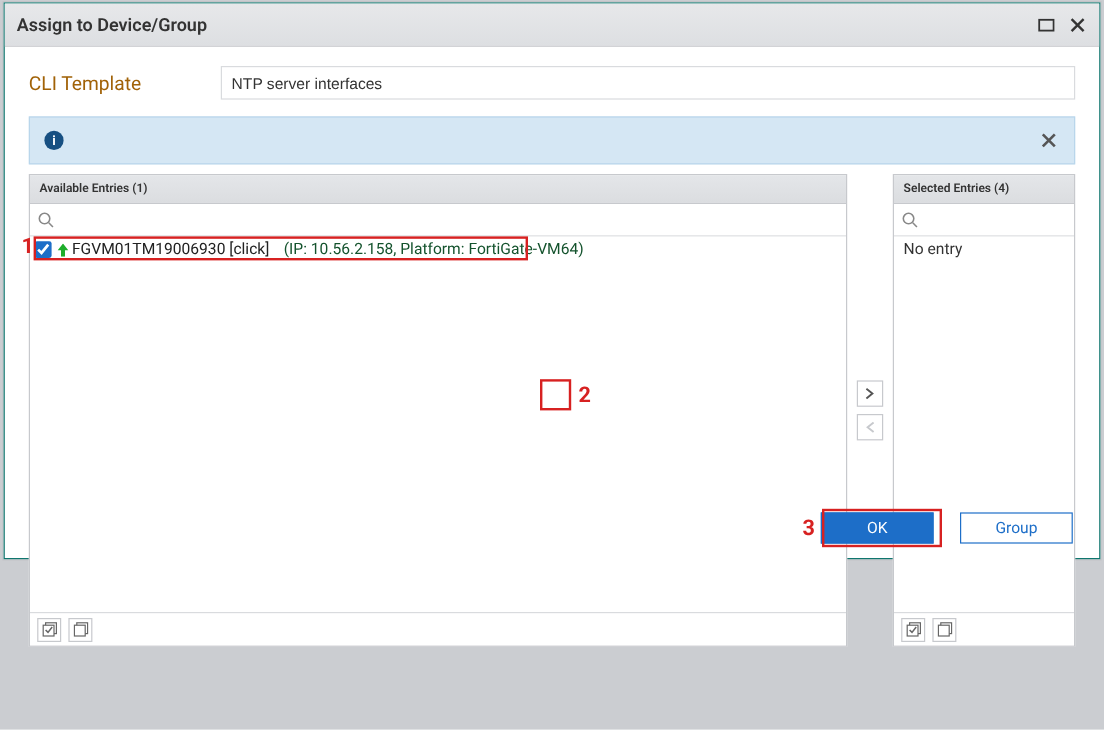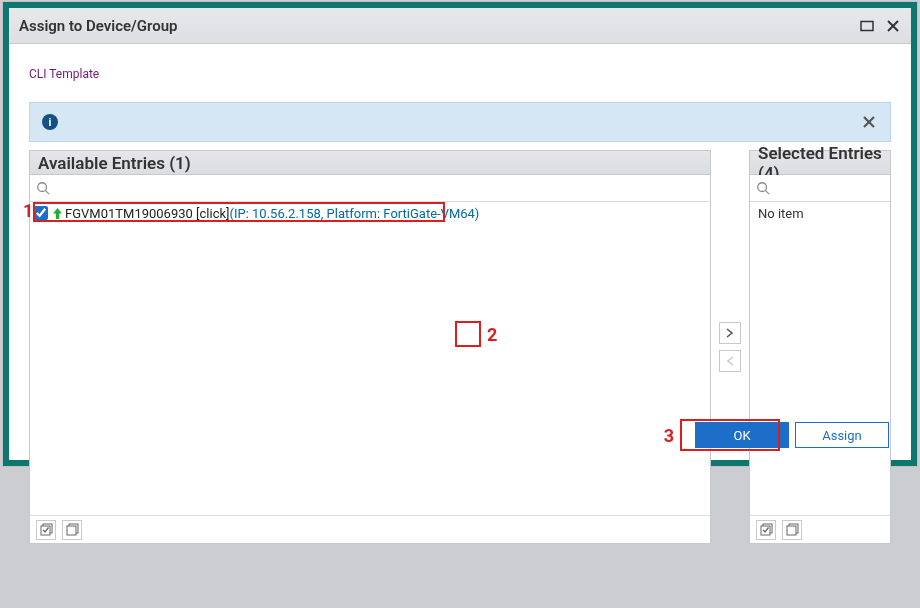--- a/index.html
+++ b/index.html
@@ -1,59 +1,59 @@
 <!DOCTYPE html>
 <html><head>
 <meta charset="utf-8">
 <style>
   * { box-sizing: border-box; margin: 0; padding: 0; }
   body { font-family: -apple-system, "Segoe UI", Roboto, Arial, sans-serif; font-size: 13px; background: #cbcdd1; color: #333; width: 920px; height: 608px; overflow: hidden; position: relative; }
 
-  .dialog { position: absolute; top: 2px; left: 3px; width: 914px; height: 464px; background: #fff; border: 6px solid #0f766e; box-shadow: 0 0 0 1px rgba(0,0,0,0.05); }
+  .dialog { position: absolute; top: 2px; left: 3px; width: 914px; height: 464px; background: #fff; border: 1px solid #0f766e; box-shadow: 0 0 0 1px rgba(0,0,0,0.05); }
 
   .titlebar { height: 36px; background: linear-gradient(#e7e8ea, #dddfe2); border-bottom: 1px solid #c7c9cd; display: flex; align-items: center; padding: 0 10px; }
   .titlebar .title { font-size: 15px; font-weight: 600; color: #333; flex: 1; }
   .titlebar .tb-icon { width: 16px; height: 16px; margin-left: 10px; display: inline-flex; align-items: center; justify-content: center; color: #333; cursor: pointer; }
 
   .content { position: relative; padding: 12px 20px 0 20px; }
 
   .row-form { display: flex; align-items: center; height: 36px; margin-bottom: 10px; }
-  .row-form .lbl { width: 160px; font-size: 12px; color: #701a75; }
+  .row-form .lbl { width: 160px; font-size: 16px; color: #a16207; }
   .row-form .inp { flex: 1; height: 28px; border: 1px solid #d9dbde; padding: 0 8px; font-size: 13px; color: #333; }
 
   .info-banner { position: relative; background: #d5e7f4; border: 1px solid #b9d6eb; height: 40px; display: flex; align-items: center; padding: 0 12px; font-size: 13px; color: #2a5b7f; margin-bottom: 8px; }
   .info-banner .info-icon { width: 16px; height: 16px; border-radius: 50%; background: #175082; color: #fff; font-weight: bold; font-size: 11px; display: inline-flex; align-items: center; justify-content: center; margin-right: 10px; }
   .info-banner .close-x { position: absolute; right: 14px; top: 50%; transform: translateY(-50%); cursor: pointer; color: #555; font-size: 16px; font-weight: bold; }
 
   .dual { display: flex; gap: 0; }
   .panel { flex: 1; border: 1px solid #c7c9cd; background: #fff; display: flex; flex-direction: column; height: 394px; }
-  .panel-header { background: linear-gradient(#e4e6e9,#dbdde0); border-bottom: 1px solid #c7c9cd; height: 24px; display: flex; align-items: center; padding: 0 8px; font-weight: 600; font-size: 17px; color: #333; }
+  .panel-header { background: linear-gradient(#e4e6e9,#dbdde0); border-bottom: 1px solid #c7c9cd; height: 24px; display: flex; align-items: center; padding: 0 8px; font-weight: 600; font-size: 10px; color: #333; }
   .panel-search { position: relative; border-bottom: 1px solid #d9dbde; }
   .panel-search input { width: 100%; height: 26px; border: none; padding: 0 8px 0 26px; font-size: 13px; outline: none; }
   .panel-search .mag { position: absolute; left: 6px; top: 50%; transform: translateY(-50%); color: #888; }
   .panel-body { flex: 1; overflow: auto; position: relative; }
   .panel-body.scrollx { overflow-x: scroll; }
   .panel-footer { height: 28px; border-top: 1px solid #d9dbde; display: flex; align-items: center; padding: 0 6px; gap: 6px; }
   .foot-btn { width: 20px; height: 20px; border: 1px solid #c7c9cd; background: #fff; display: inline-flex; align-items: center; justify-content: center; cursor: pointer; }
 
   .entry-row { display: flex; align-items: center; height: 22px; padding: 0 4px; white-space: nowrap; font-size: 13px; width: 680px; }
   .entry-row input[type=checkbox] { width: 14px; height: 14px; accent-color: #1d6ec8; margin-right: 4px; }
   .entry-row .arrow-up { color: #1eae2b; font-weight: bold; margin-right: 2px; }
   .entry-row .name { color: #222; }
-  .entry-row .meta { color: #0369a1; margin-left: 0; }
+  .entry-row .meta { color: #14532d; margin-left: 12px; }
 
   .entry-highlight { position: absolute; border: 2px solid #d72121; pointer-events: none; }
 
   .noentry { padding: 4px 8px; color: #333; }
 
   .transfer { width: 38px; display: flex; flex-direction: column; align-items: center; justify-content: center; gap: 6px; }
   .transfer-btn { width: 22px; height: 22px; border: 1px solid #c7c9cd; background: #fff; display: flex; align-items: center; justify-content: center; cursor: pointer; color: #555; position: relative; }
   .transfer-btn.dis { color: #c7c9cd; }
 
-  .btnbar { position: absolute; bottom: 12px; right: 22px; display: flex; gap: 6px; align-items: center; }
+  .btnbar { position: absolute; bottom: 12px; right: 22px; display: flex; gap: 22px; align-items: center; }
   .btn { width: 94px; height: 26px; border: 1px solid #1d6ec8; display: inline-flex; align-items: center; justify-content: center; font-size: 13px; cursor: pointer; }
   .btn.primary { background: #1d6ec8; color: #fff; }
   .btn.secondary { background: #fff; color: #1d6ec8; }
 
   .anno { position: absolute; color: #d72121; font-size: 18px; font-weight: 700; pointer-events: none; }
   .anno-box { position: absolute; border: 2px solid #d72121; pointer-events: none; }
 
   
   .panel-body.scrollx::-webkit-scrollbar { height: 10px; }
   .panel-body.scrollx::-webkit-scrollbar-track { background: #eceef0; }
@@ -78,20 +78,21 @@
           <line x1="2" y1="2" x2="12" y2="12" stroke="#333" stroke-width="2"></line>
           <line x1="12" y1="2" x2="2" y2="12" stroke="#333" stroke-width="2"></line>
         </svg>
     </span>
   </div>
 
   <div class="content">
 
     <div class="row-form">
       <div class="lbl">CLI Template</div>
+      <input class="inp" type="text" readonly="" value="NTP server interfaces" style="">
     </div>
 
     <div class="info-banner">
       <span class="info-icon">i</span>
       <span class="close-x">
         <svg width="14" height="14" viewBox="0 0 14 14">
             <line x1="2" y1="2" x2="12" y2="12" stroke="#555" stroke-width="2.2"></line>
             <line x1="12" y1="2" x2="2" y2="12" stroke="#555" stroke-width="2.2"></line>
           </svg>
       </span>
@@ -161,21 +162,21 @@
         <div class="panel-search">
           <span class="mag">
             <svg width="14" height="14" viewBox="0 0 16 16">
                 <circle cx="7" cy="7" r="5" fill="none" stroke="#888" stroke-width="1.5"></circle>
                 <line x1="11" y1="11" x2="15" y2="15" stroke="#888" stroke-width="1.5"></line>
               </svg>
           </span>
           <input type="text" style="">
         </div>
         <div class="panel-body">
-          <div class="noentry">No item</div>
+          <div class="noentry">No entry</div>
         </div>
         <div class="panel-footer">
           <span class="foot-btn">
             <svg width="13" height="13" viewBox="0 0 13 13">
                 <rect x="3" y="1" width="9" height="9" fill="none" stroke="#666"></rect>
                 <rect x="1" y="3" width="9" height="9" fill="#fff" stroke="#666"></rect>
                 <path d="M3 7 L5 9 L8.5 4.5" fill="none" stroke="#666" stroke-width="1.3"></path>
               </svg>
           </span>
           <span class="foot-btn">
@@ -186,21 +187,21 @@
           </span>
         </div>
       </div>
 
     </div>
 
   </div>
 
   <div class="btnbar">
     <div class="btn primary">OK</div>
-    <div class="btn secondary">Assign</div>
+    <div class="btn secondary">Group</div>
   </div>
 
   <span class="anno" style="top:192px;left:14px;">1</span>
 
   <div class="anno-box" style="top:313px;left:446px;width:26px;height:26px;"></div>
   <span class="anno" style="top:316px;left:478px;">2</span>
 
   <div class="anno-box" style="bottom:9px;right:131px;width:100px;height:32px;"></div>
   <span class="anno" style="bottom:14px;right:237px;">3</span>
 

